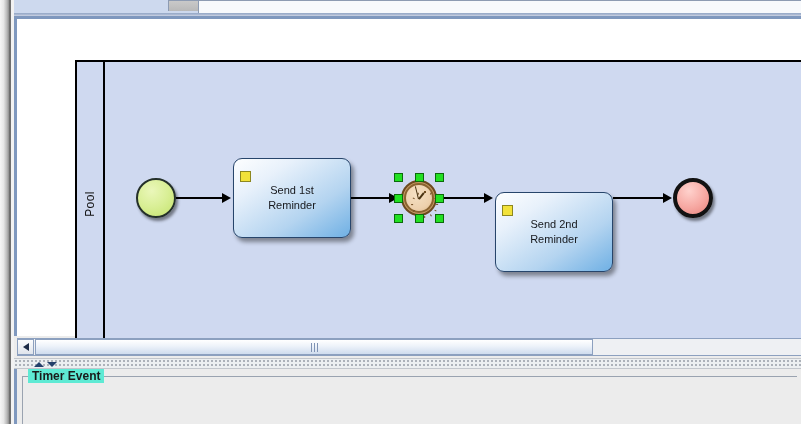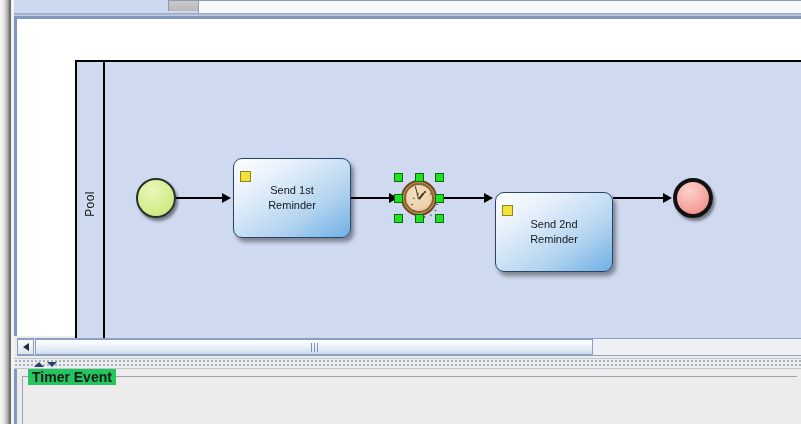--- a/index.html
+++ b/index.html
@@ -312,23 +312,23 @@
     left: 22px; top: 376px;
     width: 775px; height: 48px;
     border: 1px solid #9aa3b0;
     border-right: none;
     border-bottom: none;
     box-sizing: border-box;
   }
   .props-group-title {
     position: absolute;
     left: 28px; top: 369px;
-    background: #22c55e;
+    background: #5eead4;
     padding: 0 4px;
-    font-size: 14px;
+    font-size: 12px;
     font-weight: bold;
     color: #1a1a1a;
   }
   .prop-row {
     position: absolute;
     left: 30px; top: 392px;
     width: 765px; height: 20px;
     display: flex;
     align-items: center;
   }

